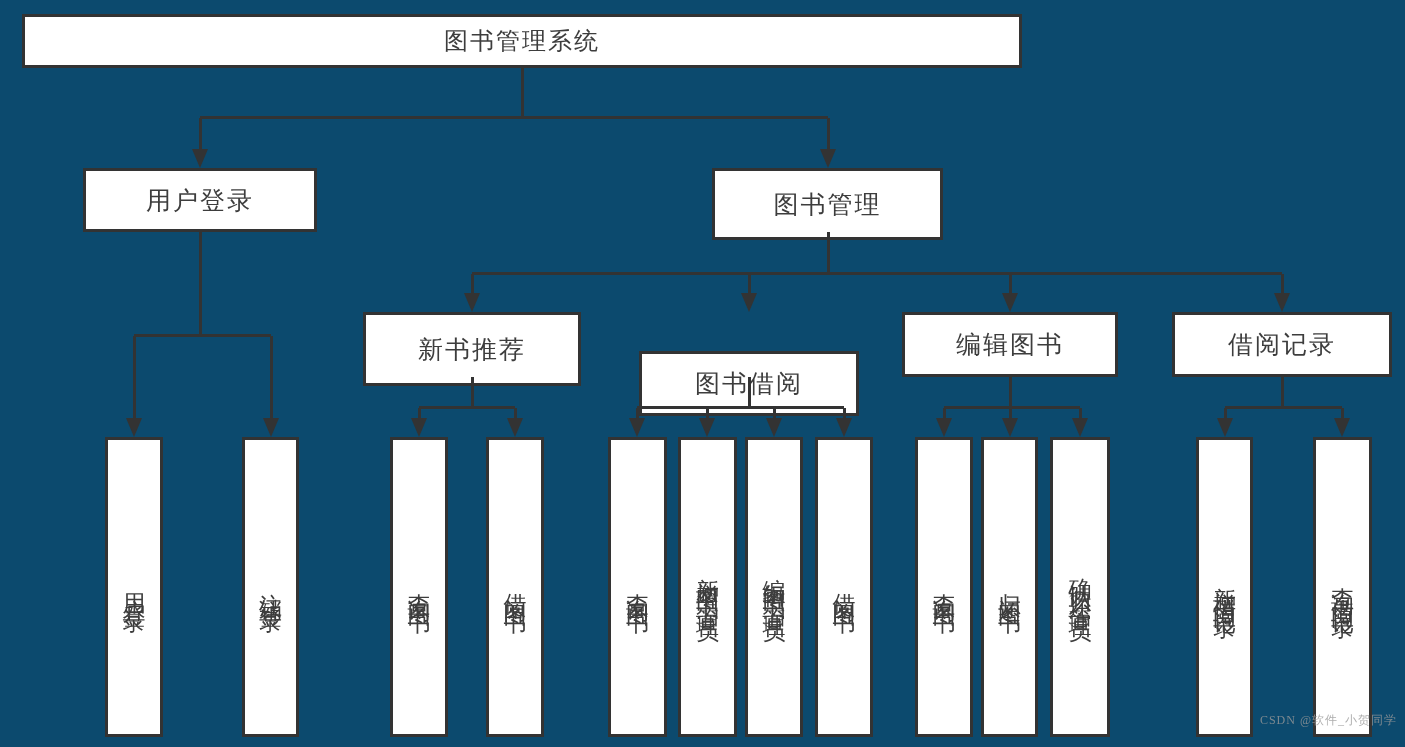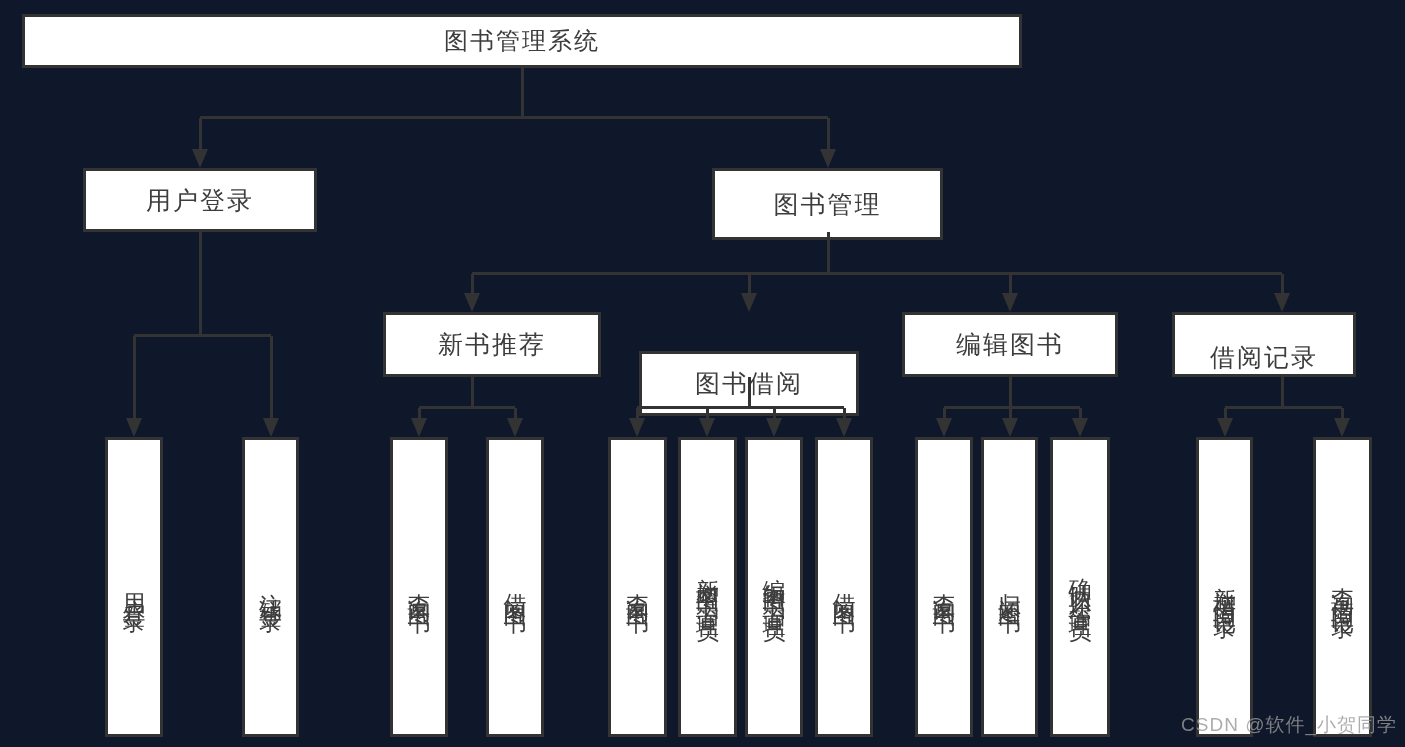--- a/index.html
+++ b/index.html
@@ -4,22 +4,22 @@
 <style>
   html,body{margin:0;padding:0;background:#ffffff;}
   :root{
     --line:#333333;
     --text:#3d3d3d;
     --wm:#999999;
   }
   #canvas{
     position:relative;
     width:1405px;height:747px;
-    background:#0f172a;
-    font-family:Liberation Sans, sans-serif;
+    background:#0c4a6e;
+    font-family:Liberation Serif, serif;
     overflow:hidden;
   }
   .box{
     position:absolute;
     box-sizing:border-box;
     border:3px solid var(--line);
     background:#ffffff;
     color:var(--text);
     display:flex;
     align-items:center;
@@ -47,21 +47,21 @@
     position:absolute;
     width:0;height:0;
     border-left:8px solid transparent;
     border-right:8px solid transparent;
     border-top:19px solid var(--line);
   }
   .watermark{
     position:absolute;
     top:712px;
     right:8px;
-    font-size:19px;
+    font-size:12px;
     letter-spacing:1px;
     color:var(--wm);
     opacity:0.8;
     white-space:nowrap;
   }
 </style>
 </head>
 <body>
 
 <div id="canvas">
@@ -70,30 +70,30 @@
     <span>图书管理系统</span>
   </div>
 
   <div class="box hbox" style="left:83px;top:168px;width:234px;height:64px;">
     <span>用户登录</span>
   </div>
   <div class="box hbox" style="left:712px;top:168px;width:231px;height:72px;">
     <span>图书管理</span>
   </div>
 
-  <div class="box hbox" style="left:363px;top:312px;width:218px;height:65px;margin-left:20px;">
+  <div class="box hbox" style="left:363px;top:312px;width:218px;height:74px;">
     <span>新书推荐</span>
   </div>
   <div class="box hbox" style="left:639px;top:303px;width:220px;height:65px;margin-top:48px;">
     <span>图书借阅</span>
   </div>
   <div class="box hbox" style="left:902px;top:312px;width:216px;height:65px;">
     <span>编辑图书</span>
   </div>
-  <div class="box hbox" style="left:1172px;top:312px;width:184px;height:65px;align-items:flex-end;">
+  <div class="box hbox" style="left:1172px;top:312px;width:220px;height:65px;">
     <span>借阅记录</span>
   </div>
 
   <div class="box vbox" style="left:105px;top:437px;width:58px;height:300px;">
     <span>用户登录</span>
   </div>
   <div class="box vbox" style="left:242px;top:437px;width:57px;height:300px;">
     <span>注销登录</span>
   </div>
 

